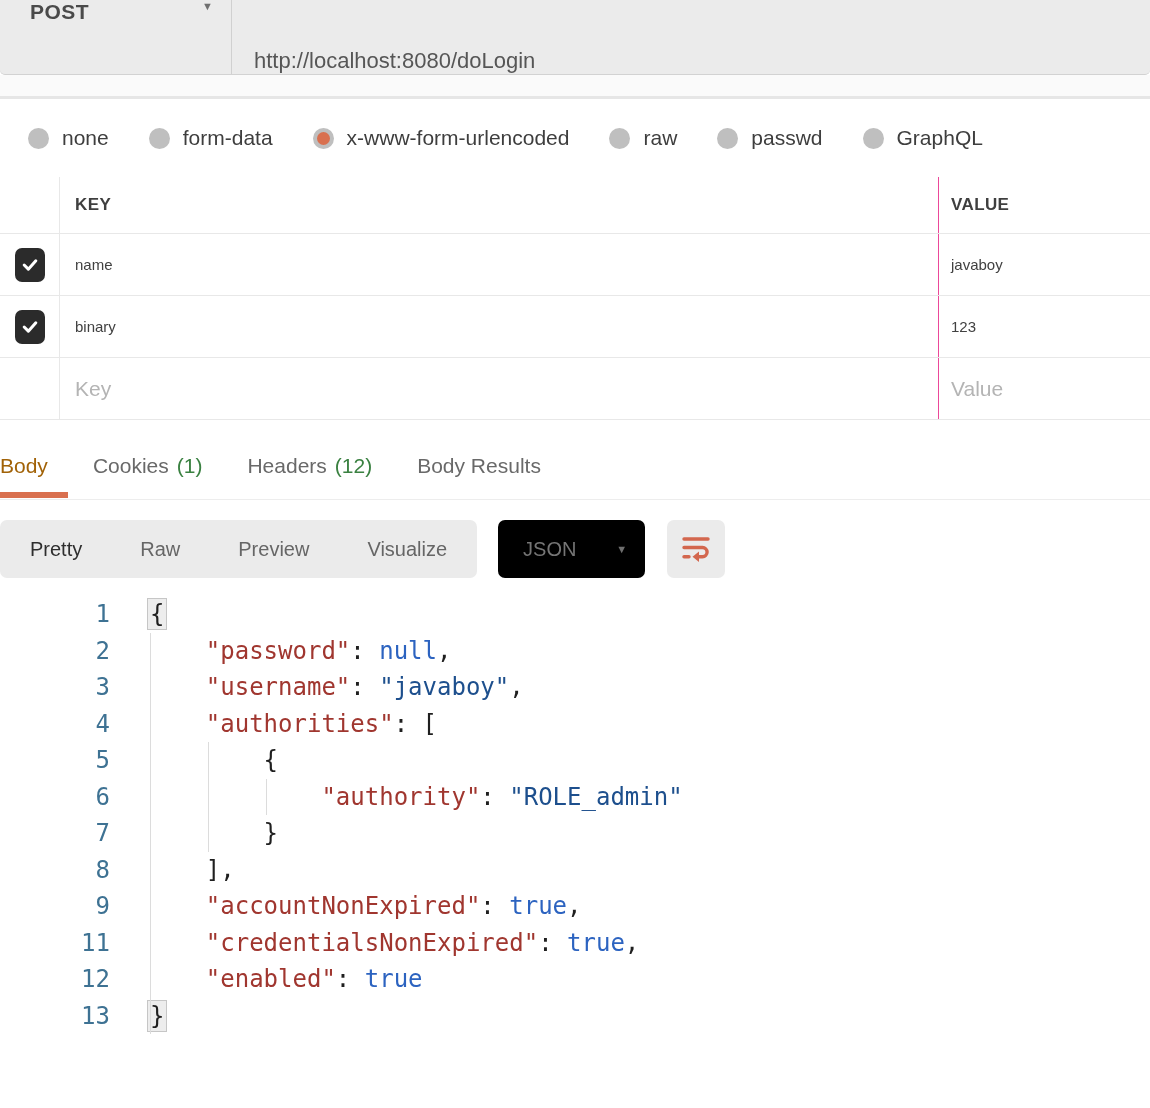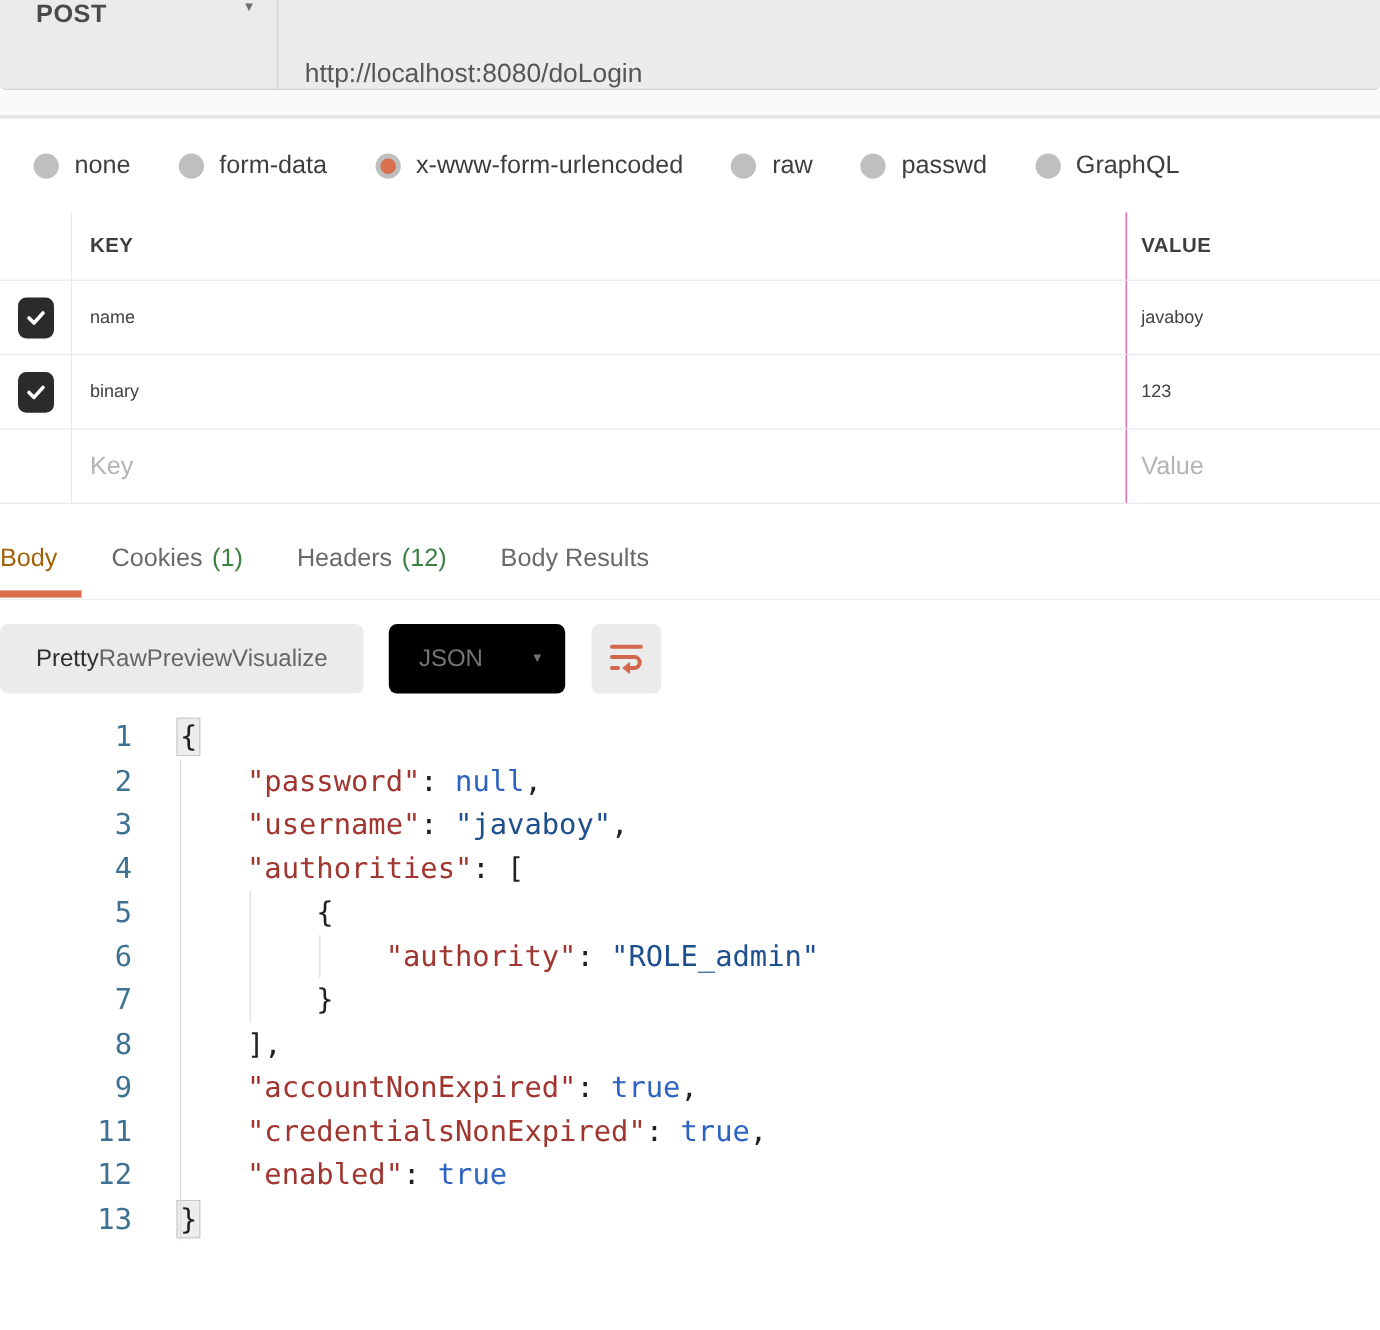--- a/index.html
+++ b/index.html
@@ -50,21 +50,21 @@
   .tab { font-size:21px; color:#696969; display:flex; align-items:center; column-gap:8px;
     position:relative; cursor:pointer; height:56px; }
   .tab.active { color:#a16207; }
   .tab .tcount { color:var(--green,#3a8141); }
   .tab.active::after { content:""; position:absolute; left:0; bottom:-4px;
     width:calc(100% + 20px); height:6px; background:var(--accent,#d9704f); }
 
   
   .viewer-toolbar { margin-top:20px; display:flex; align-items:center; height:58px; }
   .views-group { background:#ebebeb; border-radius:7px; height:58px; display:flex;
-    align-items:center; padding:0 30px; }
+    align-items:center; padding:0 30px; column-gap:58px; }
   .view-btn { font-size:20px; color:#666; cursor:pointer; }
   .view-btn.active { color:#2e2e2e; }
   .lang-dropdown { margin-left:21px; width:147px; height:58px; background:#000000; border-radius:7px;
     display:flex; align-items:center; padding:0 18px 0 25px; cursor:pointer; }
   .lang-label { font-size:20px; color:#757575; flex:1; }
   .wrap-btn { margin-left:22px; width:58px; height:58px; background:#ebebeb; border-radius:7px;
     display:flex; align-items:center; justify-content:center; cursor:pointer; }
 
   
   .editor { margin-top:18px; position:relative; font-family:"DejaVu Sans Mono","Liberation Mono",monospace; }

